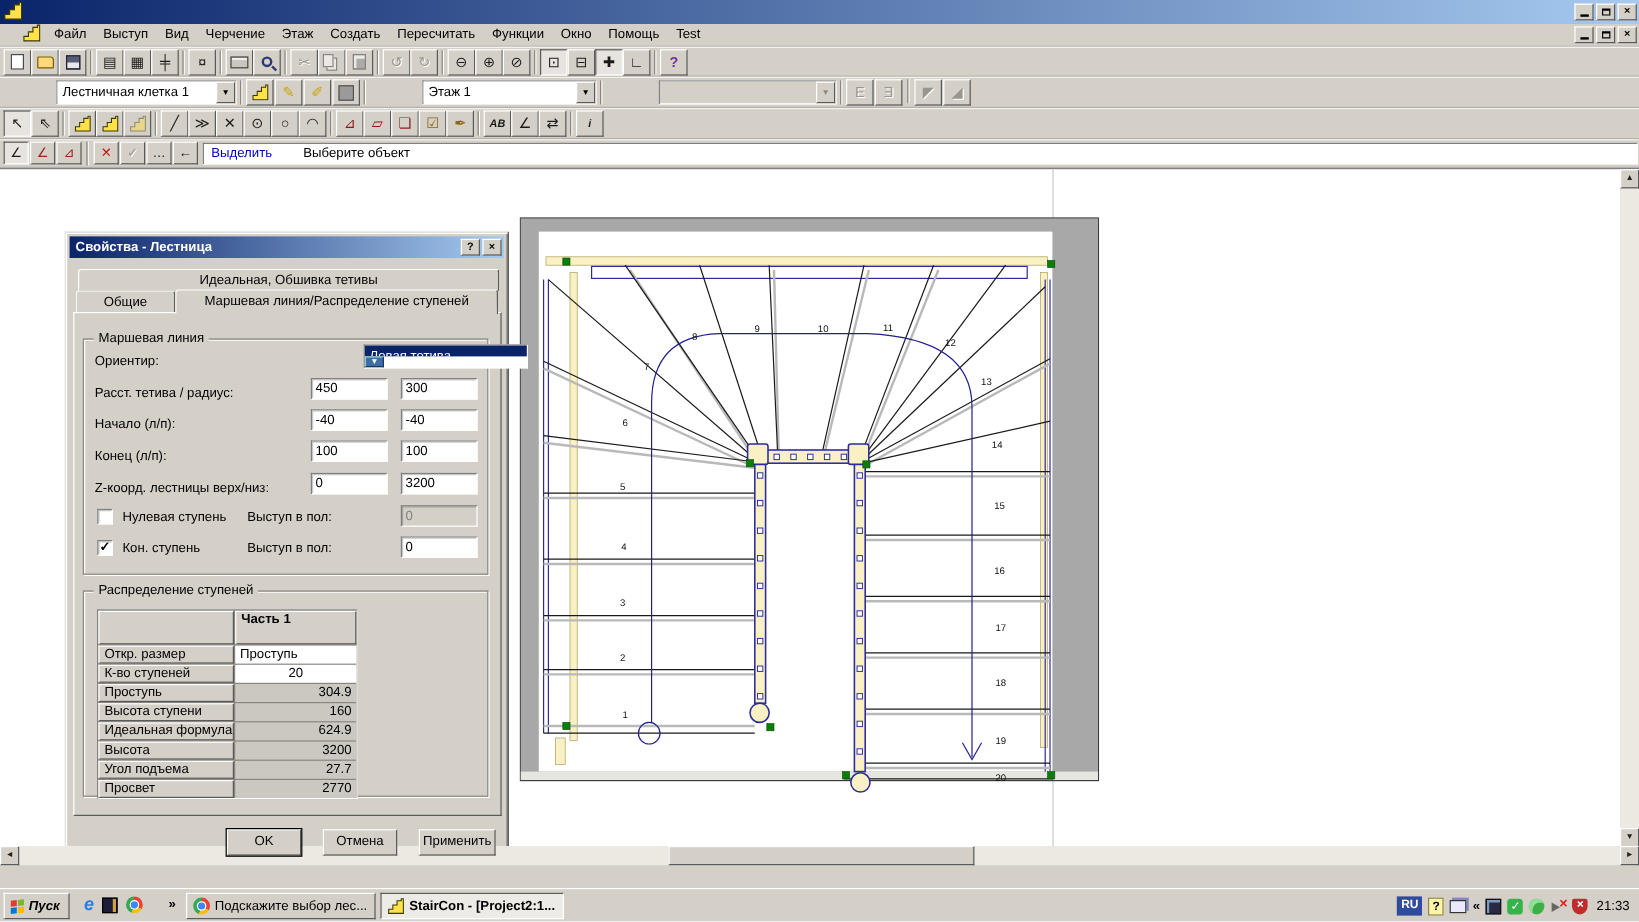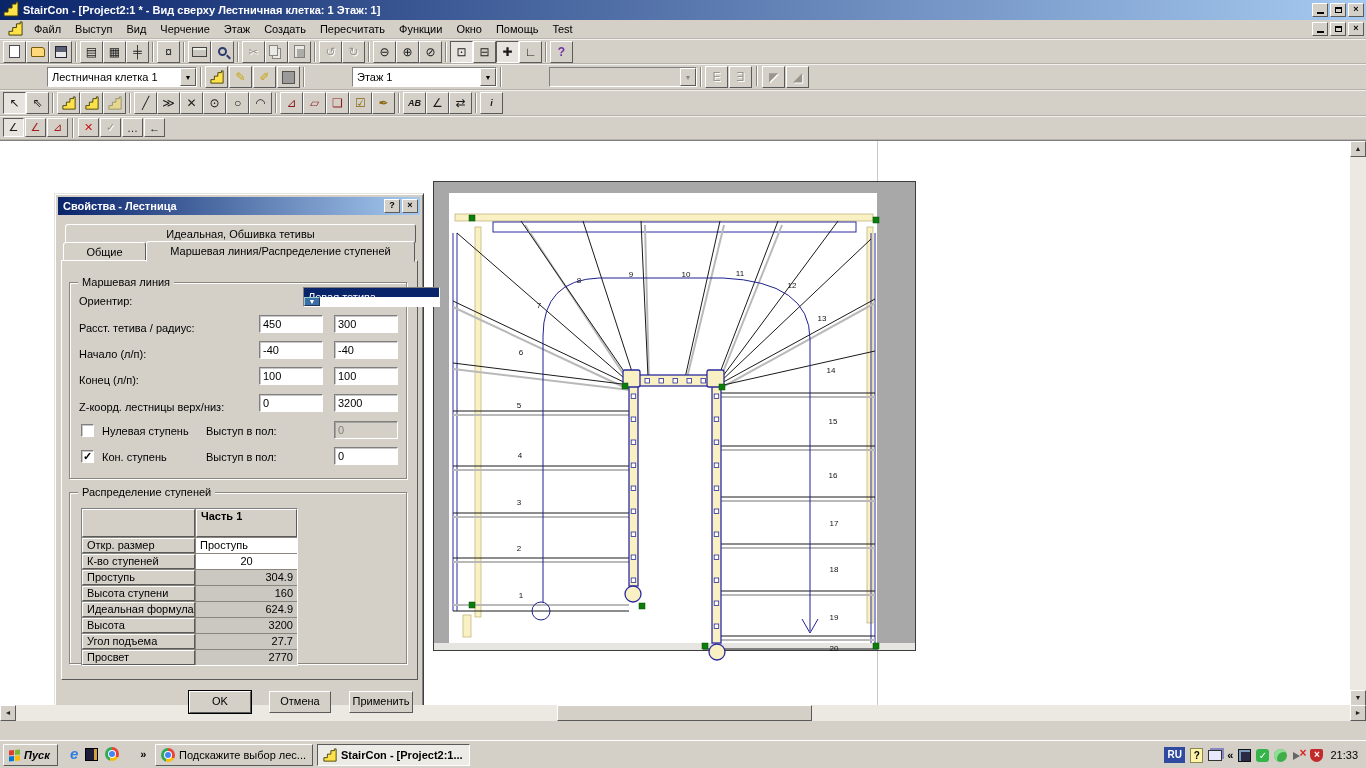--- a/index.html
+++ b/index.html
@@ -13,21 +13,21 @@
     display:flex; align-items:center; padding-left:3px; }
   .titlebar .ttl { margin-left:4px; white-space:nowrap; }
   .win-btns { position:absolute; right:2px; top:3px; display:flex; gap:2px; }
   .wbtn { width:16px; height:14px; background:#d4d0c8; border:1px solid; border-color:#fff #5a5a5a #5a5a5a #fff;
     color:#000; font-size:9px; line-height:11px; text-align:center; font-weight:bold; }
   .wbtn .mini { display:block; width:7px; height:2px; background:#000; margin:8px auto 0; }
   .wbtn .rest { display:block; width:7px; height:6px; border:1px solid #000; border-top-width:2px; margin:3px auto 0; }
 
   
   .menubar { position:absolute; left:0; top:20px; width:1366px; height:19px; background:#d4d0c8;
-    display:flex; align-items:center; padding-left:8px; border-bottom:1px solid #bab6ae; }
+    display:flex; align-items:center; padding-left:19px; border-bottom:1px solid #bab6ae; }
   .menu-item { padding:2px 7px; }
   .mdi-btns { position:absolute; right:2px; top:2px; display:flex; gap:2px; }
 
   
   .tbrow { position:absolute; left:0; width:1366px; background:#d4d0c8; display:flex; align-items:center;
     padding-left:3px; border-top:1px solid #f2f1ed; border-bottom:1px solid #b5b1a8; }
   #tb1 { top:39px; height:25px; }
   #tb2 { top:64px; height:26px; }
   #tb3 { top:90px; height:26px; }
   #editbar { top:116px; height:24px; }
@@ -160,21 +160,20 @@
 <body>
 
 <div id="screen">
 
   <div class="titlebar">
     <span class="app-icon">
       <svg width="16" height="16" viewBox="0 0 16 16">
           <path d="M1 15 L1 11 5 11 5 7 9 7 9 3 13 3 13 1 15 1 15 15 Z" fill="#ffe14a" stroke="#3a3a00"></path>
         </svg>
     </span>
-    <span class="ttl">StairCon - [Project2:1 * - Вид сверху Лестничная клетка: 1 Этаж: 1]</span>
     <span class="win-btns">
       <span class="wbtn">
           <i class="mini"></i>
         </span>
       <span class="wbtn">
           <i class="rest"></i>
         </span>
       <span class="wbtn">×</span>
     </span>
   </div>
@@ -428,20 +427,24 @@
         <span class="tbtn disabled">
           <span>✓</span>
         </span>
         <span class="tbtn">
           <span>…</span>
         </span>
         <span class="tbtn">
           <span>←</span>
         </span>
       </span>
+    <div class="field">
+      <span class="mode-text">Выделить</span>
+      <span class="prompt-text">Выберите объект</span>
+    </div>
   </div>
 
   <div id="workspace">
     <div class="guide-line"></div>
 
     <div id="canvas-wrap">
       <svg id="stair-svg" viewBox="0 0 483 480" width="483" height="480">
         <rect x="0.5" y="0.5" width="482" height="469" fill="#a8a8a8" stroke="#3c3c3c"></rect>
         <rect x="16" y="12" width="428" height="450" fill="#ffffff"></rect>
         <rect x="1" y="462" width="481" height="7" fill="#e6e5e1"></rect>

